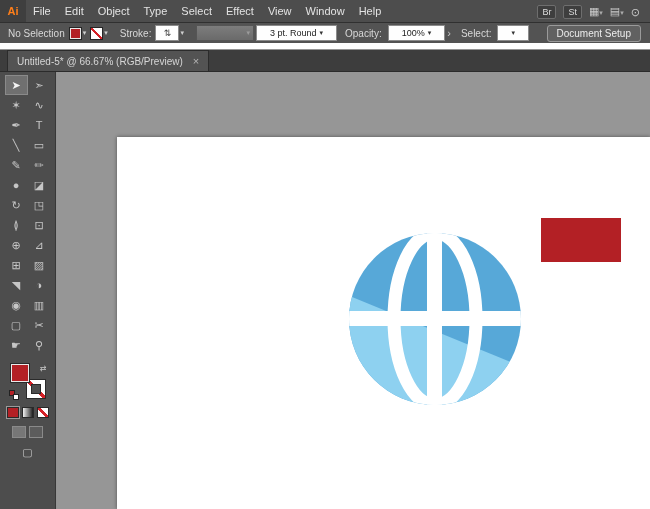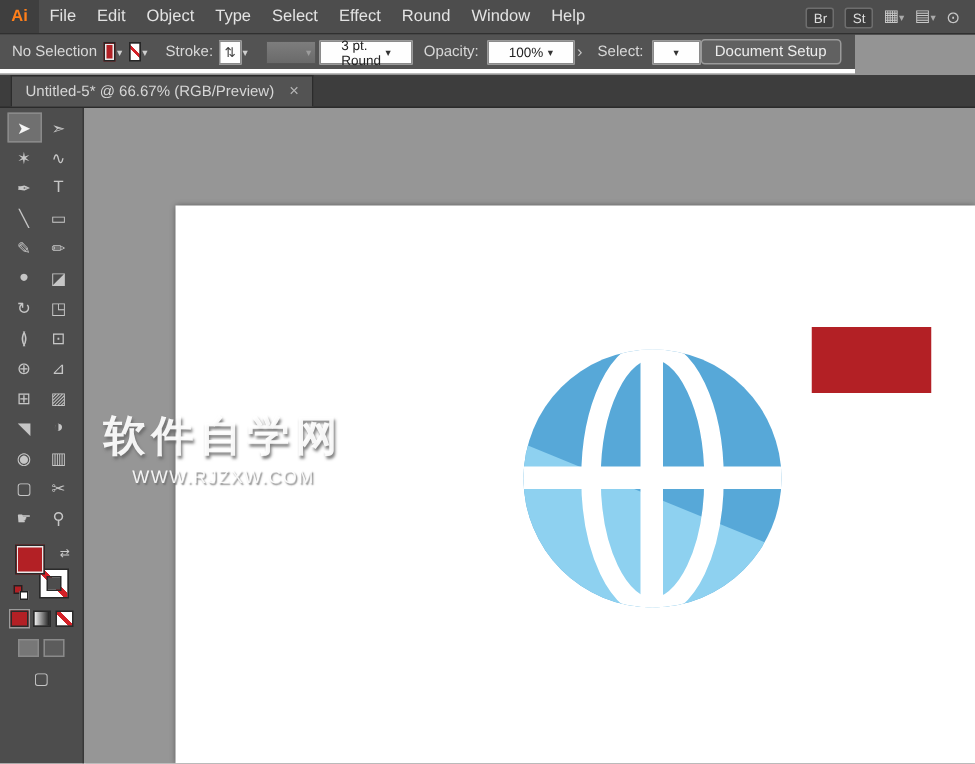--- a/index.html
+++ b/index.html
@@ -12,22 +12,22 @@
   .app-logo { width:26px; height:22px; background:#3f3f3f; color:#ff7f1a; font-weight:bold;
               font-size:11px; display:flex; align-items:center; justify-content:center; }
   .menu-item { color:#e3e3e3; font-size:11px; padding:0 7px; line-height:22px; cursor:default; }
   .menu-right { margin-left:auto; display:flex; align-items:center; gap:7px; padding-right:10px; }
   .mini-btn { background:#3e3e3e; border:1px solid #6e6e6e; color:#ddd; font-size:9px;
               padding:1px 4px; border-radius:2px; line-height:10px; }
   .bar-icon { color:#c9c9c9; font-size:11px; line-height:22px; }
   .bar-icon small { font-size:7px; color:#aaa; }
 
   
-  .control-bar { position:absolute; top:23px; left:0; width:570px; height:26px; background:#535353;
-                 border-bottom:3px solid #ffffff; display:flex; align-items:center; z-index:39;
+  .control-bar { position:absolute; top:23px; left:0; width:650px; height:26px; background:#535353;
+                 border-bottom:6px solid #ffffff; display:flex; align-items:center; z-index:39;
                  font-size:10px; color:#d8d8d8; }
   .cb-label { margin:0 4px 0 8px; white-space:nowrap; }
   .swatch { width:13px; height:13px; border:1px solid #262626; box-shadow:inset 0 0 0 1px #e8e8e8; }
   .swatch-none { width:13px; height:13px; border:1px solid #262626;
                  background:linear-gradient(45deg, #fff 42%, #d42127 42%, #d42127 58%, #fff 58%); }
   .dd-arrow { font-size:7px; color:#cfcfcf; margin:0 4px 0 1px; }
   .dd { background:#fefefe; color:#222; border:1px solid #8b8b8b; height:16px; display:flex;
         align-items:center; font-size:9px; padding:0 13px; gap:3px; margin-left:2px; }
   .dd .arr { font-size:7px; color:#333; }
   .dd-disabled { width:58px; height:16px; background:linear-gradient(180deg,#7d7d7d,#6a6a6a);
@@ -100,21 +100,21 @@
 <body>
 
 <div class="menu-bar">
   <div class="app-logo">Ai</div>
   <span class="menu-item">File</span>
   <span class="menu-item">Edit</span>
   <span class="menu-item">Object</span>
   <span class="menu-item">Type</span>
   <span class="menu-item">Select</span>
   <span class="menu-item">Effect</span>
-  <span class="menu-item">Round</span>
+  <span class="menu-item">View</span>
   <span class="menu-item">Window</span>
   <span class="menu-item">Help</span>
   <div class="menu-right">
     <span class="mini-btn">Br</span>
     <span class="mini-btn">St</span>
     <span class="bar-icon">
       <span>▦</span><small>▾</small>
     </span>
     <span class="bar-icon">
       <span>▤</span><small>▾</small>
@@ -232,17 +232,13 @@
         <rect x="80" y="0" width="15" height="176" fill="#ffffff"></rect>
       </g>
     </svg>
 
     <svg class="red-rect-svg" width="80" height="44">
       <rect width="80" height="44" fill="#b32025"></rect>
     </svg>
 
   </div>
 
-  <div class="watermark">
-    <div class="wm-line1">软件自学网</div>
-    <div class="wm-line2">WWW.RJZXW.COM</div>
-  </div>
 </div>
 
 </body></html>

